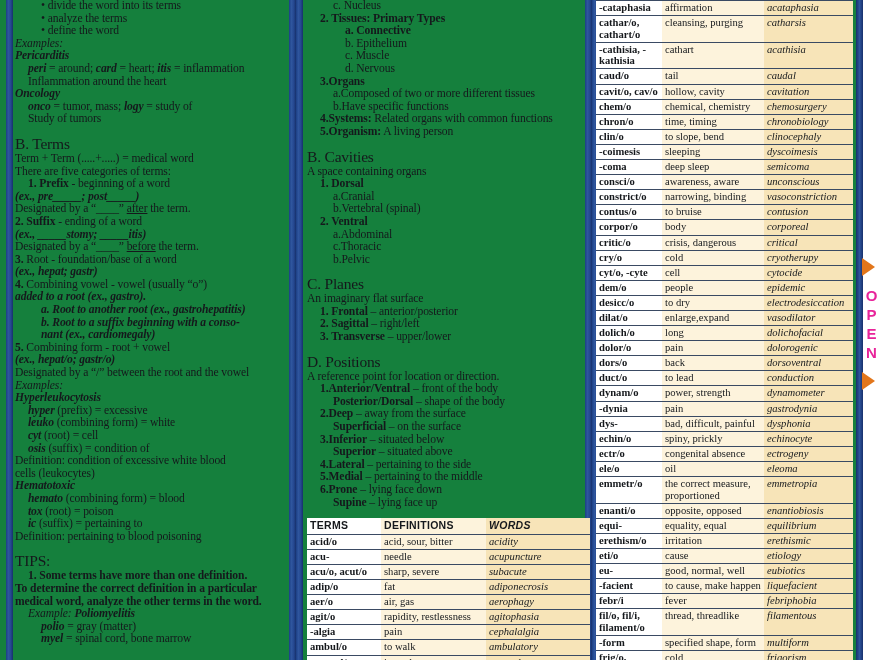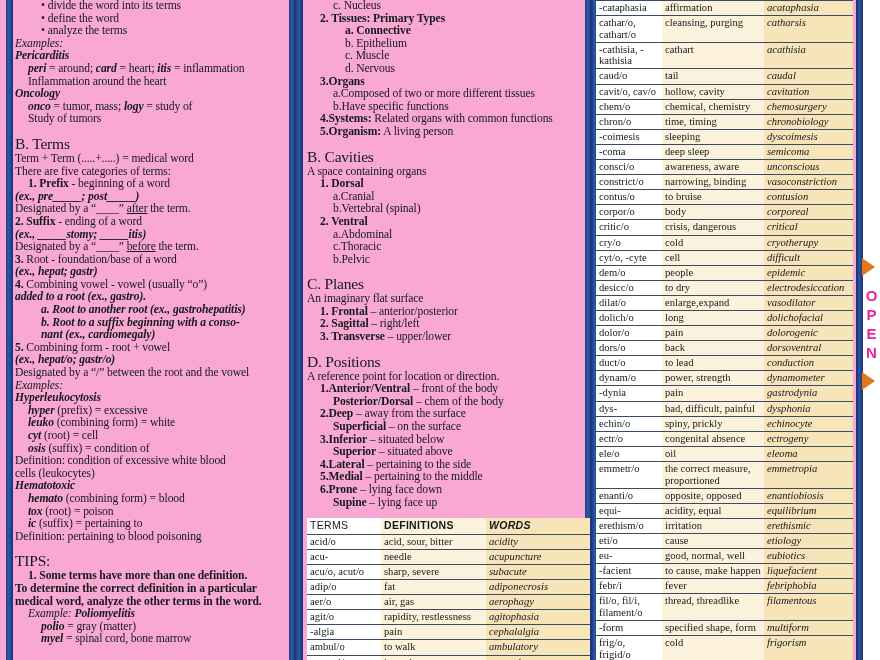--- a/index.html
+++ b/index.html
@@ -14,21 +14,21 @@
     width: 880px; height: 660px;
     background: #ffffff;
     display: flex;
     overflow: hidden;
   }
 
   
   .col {
     position: relative;
     height: 660px;
-    background: #f9a8d4;
+    background: #15803d;
     overflow: hidden;
   }
   .col-left  { width: 296px; }
   .col-mid   { width: 296px; }
   .col-right { width: 268px; }
 
   .edge {
     position: absolute; top: 0; bottom: 0;
     width: 7px;
     background: linear-gradient(90deg,#1c3f85 0%, #2f569e 35%, #24478f 70%, #16306b 100%);
@@ -89,21 +89,21 @@
   .tbl th {
     background: #f6e3b7;
     font-family: "Liberation Sans", sans-serif;
     font-weight: bold;
     font-size: 10.5px;
     letter-spacing: 0.3px;
     padding-top: 2px; padding-bottom: 2px;
     border-top: none;
     border-bottom: 1.4px solid #3a4a63;
   }
-  .tbl th.c1, .tbl td.c1 { background: #ffffff; font-weight: normal; margin-left: 16px; }
+  .tbl th.c1, .tbl td.c1 { background: #ffffff; font-weight: bold; margin-left: 16px; }
   .tbl th.c2, .tbl td.c2 { background: #fdf3dc; }
   .tbl th.c3, .tbl td.c3 { background: #f7e4b8; font-style: italic; }
   .tbl th.c1 { background: #ffffff; }
   .tbl th.c2 { background: #fdf3dc; }
   .tbl th.c3 { background: #f7e4b8; }
 
   .tbl.mid col.w1 { width: 74px; }
   .tbl.mid col.w2 { width: 105px; }
   .tbl.right col.w1 { width: 66px; }
   .tbl.right col.w2 { width: 102px; }
@@ -151,22 +151,22 @@
 <body>
 
 <div class="page">
 
   <div class="col col-left">
     <div class="edge edge-l"></div>
     <div class="edge edge-r"></div>
     <div class="colbody">
 
       <div class="txt ind2">• divide the word into its terms</div>
+      <div class="txt ind2">• analyze the terms</div>
       <div class="txt ind2">• define the word</div>
-      <div class="txt ind2">• analyze the terms</div>
 
       <div class="txt i">Examples:</div>
       <div class="txt bi">Pericarditis</div>
       <div class="txt ind1"><span class="bi">peri</span> = around; <span class="bi">card</span> = heart; <span class="bi">itis</span> = inflammation</div>
       <div class="txt ind1">Inflammation around the heart</div>
 
       <div class="txt bi">Oncology</div>
       <div class="txt ind1"><span class="bi">onco</span> = tumor, mass; <span class="bi">logy</span> = study of</div>
       <div class="txt ind1">Study of tumors</div>
 
@@ -254,21 +254,21 @@
       <div class="hdr">C. Planes</div>
       <div class="txt">An imaginary flat surface</div>
       <div class="txt ind1"><span class="b">1.</span> <span class="b">Frontal</span><span> – anterior/posterior</span></div>
       <div class="txt ind1"><span class="b">2.</span> <span class="b">Sagittal</span><span> – right/left</span></div>
       <div class="txt ind1"><span class="b">3.</span> <span class="b">Transverse</span><span> – upper/lower</span></div>
 
       <div class="hdr">D. Positions</div>
       <div class="txt">A reference point for location or direction.</div>
 
       <div class="txt ind1"><span class="b">1.</span><span class="b">Anterior/Ventral</span><span> – front of the body</span></div>
-      <div class="txt ind2"><span class="b">Posterior/Dorsal</span><span> – chem of the body</span></div>
+      <div class="txt ind2"><span class="b">Posterior/Dorsal</span><span> – shape of the body</span></div>
 
       <div class="txt ind1"><span class="b">2.</span><span class="b">Deep</span><span> – away from the surface</span></div>
       <div class="txt ind2"><span class="b">Superficial</span><span> – on the surface</span></div>
 
       <div class="txt ind1"><span class="b">3.</span><span class="b">Inferior</span><span> – situated below</span></div>
       <div class="txt ind2"><span class="b">Superior</span><span> – situated above</span></div>
 
       <div class="txt ind1"><span class="b">4.</span><span class="b">Lateral</span><span> – pertaining to the side</span></div>
       <div class="txt ind1"><span class="b">5.</span><span class="b">Medial</span><span> – pertaining to the middle</span></div>
       <div class="txt ind1"><span class="b">6.</span><span class="b">Prone</span><span> – lying face down</span></div>
@@ -383,20 +383,25 @@
                 <td class="c1">chem/o</td>
                 <td class="c2">chemical, chemistry</td>
                 <td class="c3">chemosurgery</td>
               </tr>
             <tr>
                 <td class="c1">chron/o</td>
                 <td class="c2">time, timing</td>
                 <td class="c3">chronobiology</td>
               </tr>
             <tr>
+                <td class="c1">clin/o</td>
+                <td class="c2">to slope, bend</td>
+                <td class="c3">clinocephaly</td>
+              </tr>
+            <tr>
                 <td class="c1">-coimesis</td>
                 <td class="c2">sleeping</td>
                 <td class="c3">dyscoimesis</td>
               </tr>
             <tr>
                 <td class="c1">-coma</td>
                 <td class="c2">deep sleep</td>
                 <td class="c3">semicoma</td>
               </tr>
             <tr>
@@ -425,21 +430,21 @@
                 <td class="c3">critical</td>
               </tr>
             <tr>
                 <td class="c1">cry/o</td>
                 <td class="c2">cold</td>
                 <td class="c3">cryotherupy</td>
               </tr>
             <tr>
                 <td class="c1">cyt/o, -cyte</td>
                 <td class="c2">cell</td>
-                <td class="c3">difficult</td>
+                <td class="c3">cytocide</td>
               </tr>
             <tr>
                 <td class="c1">dem/o</td>
                 <td class="c2">people</td>
                 <td class="c3">epidemic</td>
               </tr>
             <tr>
                 <td class="c1">desicc/o</td>
                 <td class="c2">to dry</td>
                 <td class="c3">electrodesiccation</td>
@@ -504,21 +509,21 @@
                 <td class="c2">the correct measure, proportioned</td>
                 <td class="c3">emmetropia</td>
               </tr>
             <tr>
                 <td class="c1">enanti/o</td>
                 <td class="c2">opposite, opposed</td>
                 <td class="c3">enantiobiosis</td>
               </tr>
             <tr>
                 <td class="c1">equi-</td>
-                <td class="c2">acidity, equal</td>
+                <td class="c2">equality, equal</td>
                 <td class="c3">equilibrium</td>
               </tr>
             <tr>
                 <td class="c1">erethism/o</td>
                 <td class="c2">irritation</td>
                 <td class="c3">erethismic</td>
               </tr>
             <tr>
                 <td class="c1">eti/o</td>
                 <td class="c2">cause</td>

